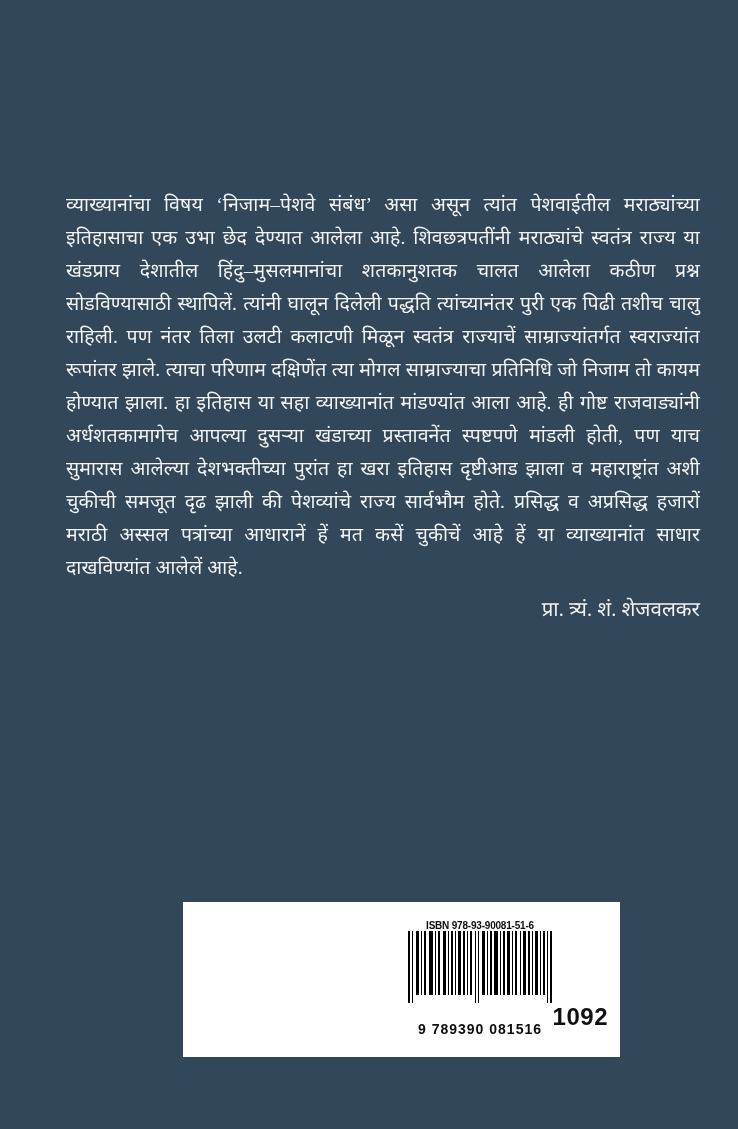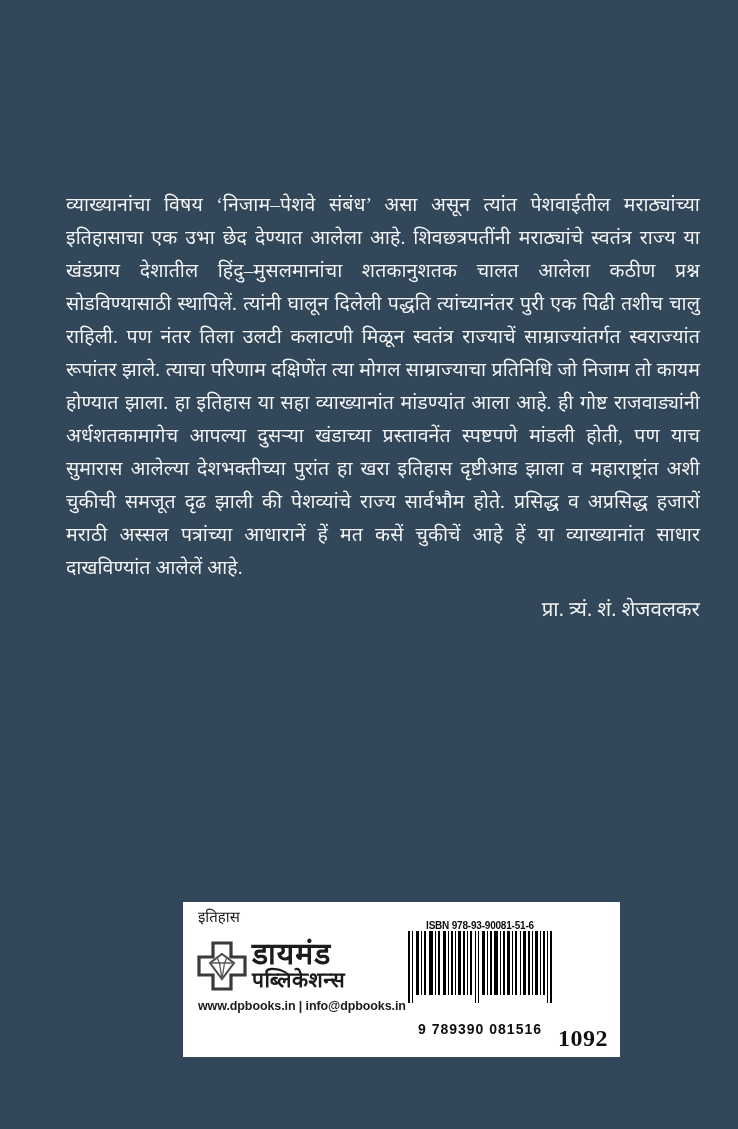--- a/index.html
+++ b/index.html
@@ -138,57 +138,38 @@
     font-size: 14px;
     font-weight: bold;
     color: #0d0d0d;
     letter-spacing: 1px;
     margin-top: 18px;
     white-space: nowrap;
   }
   .code-number {
     position: absolute;
     right: 12px;
-    bottom: 5px;
-    font-family: Liberation Serif, serif;
+    bottom: 26px;
+    font-family: Liberation Sans, sans-serif;
     font-size: 24px;
     font-weight: bold;
     color: #111111;
     letter-spacing: 0.5px;
   }
 </style>
 </head>
 <body>
 
 <div class="blurb">
   <p>व्याख्यानांचा विषय ‘निजाम–पेशवे संबंध’ असा असून त्यांत पेशवाईतील मराठ्यांच्या इतिहासाचा एक उभा छेद देण्यात आलेला आहे. शिवछत्रपतींनी मराठ्यांचे स्वतंत्र राज्य या खंडप्राय देशातील हिंदु–मुसलमानांचा शतकानुशतक चालत आलेला कठीण प्रश्न सोडविण्यासाठी स्थापिलें. त्यांनी घालून दिलेली पद्धति त्यांच्यानंतर पुरी एक पिढी तशीच चालु राहिली. पण नंतर तिला उलटी कलाटणी मिळून स्वतंत्र राज्याचें साम्राज्यांतर्गत स्वराज्यांत रूपांतर झाले. त्याचा परिणाम दक्षिणेंत त्या मोगल साम्राज्याचा प्रतिनिधि जो निजाम तो कायम होण्यात झाला. हा इतिहास या सहा व्याख्यानांत मांडण्यांत आला आहे. ही गोष्ट राजवाड्यांनी अर्धशतकामागेच आपल्या दुसऱ्या खंडाच्या प्रस्तावनेंत स्पष्टपणे मांडली होती, पण याच सुमारास आलेल्या देशभक्तीच्या पुरांत हा खरा इतिहास दृष्टीआड झाला व महाराष्ट्रांत अशी चुकीची समजूत दृढ झाली की पेशव्यांचे राज्य सार्वभौम होते. प्रसिद्ध व अप्रसिद्ध हजारों मराठी अस्सल पत्रांच्या   आधारानें हें मत कसें चुकीचें आहे हें या व्याख्यानांत साधार दाखविण्यांत आलेलें आहे.</p>
   <div class="author">प्रा. त्र्यं. शं. शेजवलकर</div>
 </div>
 
 <div class="pub-panel">
 
-  <div class="pub-left">
-    <div class="genre">इतिहास</div>
-
-    <div class="logo-row">
-      <span class="logo-mark">
-        <svg width="52" height="52" viewBox="0 0 52 52" aria-hidden="true">
-          <path d="M17 3 H35 V17 H49 V35 H35 V49 H17 V35 H3 V17 H17 Z" fill="none" stroke="#3a3a3a" stroke-width="3.2"></path>
-          <path d="M26 14 L38 23 L26 39 L14 23 Z" fill="none" stroke="#4a4a4a" stroke-width="2"></path>
-          <path d="M14 23 H38 M20.5 16.8 L23.5 23 L26 39 M31.5 16.8 L28.5 23 L26 39 M23.5 23 L28.5 23" fill="none" stroke="#5a5a5a" stroke-width="1.3"></path>
-        </svg>
-      </span>
-      <span class="logo-word">
-        <span class="l1">डायमंड</span>
-        <span class="l2">पब्लिकेशन्स</span>
-      </span>
-    </div>
-
-    <div class="weblinks">www.dpbooks.in | info@dpbooks.in</div>
-  </div>
 
   <div class="barcode-block">
     <div class="isbn-text">ISBN 978-93-90081-51-6</div>
     <svg class="bars" viewBox="0 0 148 72" preserveAspectRatio="none">
       <g fill="#000000">
         <rect x="2" y="0" width="2" height="72"></rect>
         <rect x="6" y="0" width="1" height="72"></rect>
         <rect x="10" y="0" width="3" height="64"></rect>
         <rect x="15" y="0" width="1" height="64"></rect>
         <rect x="18" y="0" width="2" height="64"></rect>

